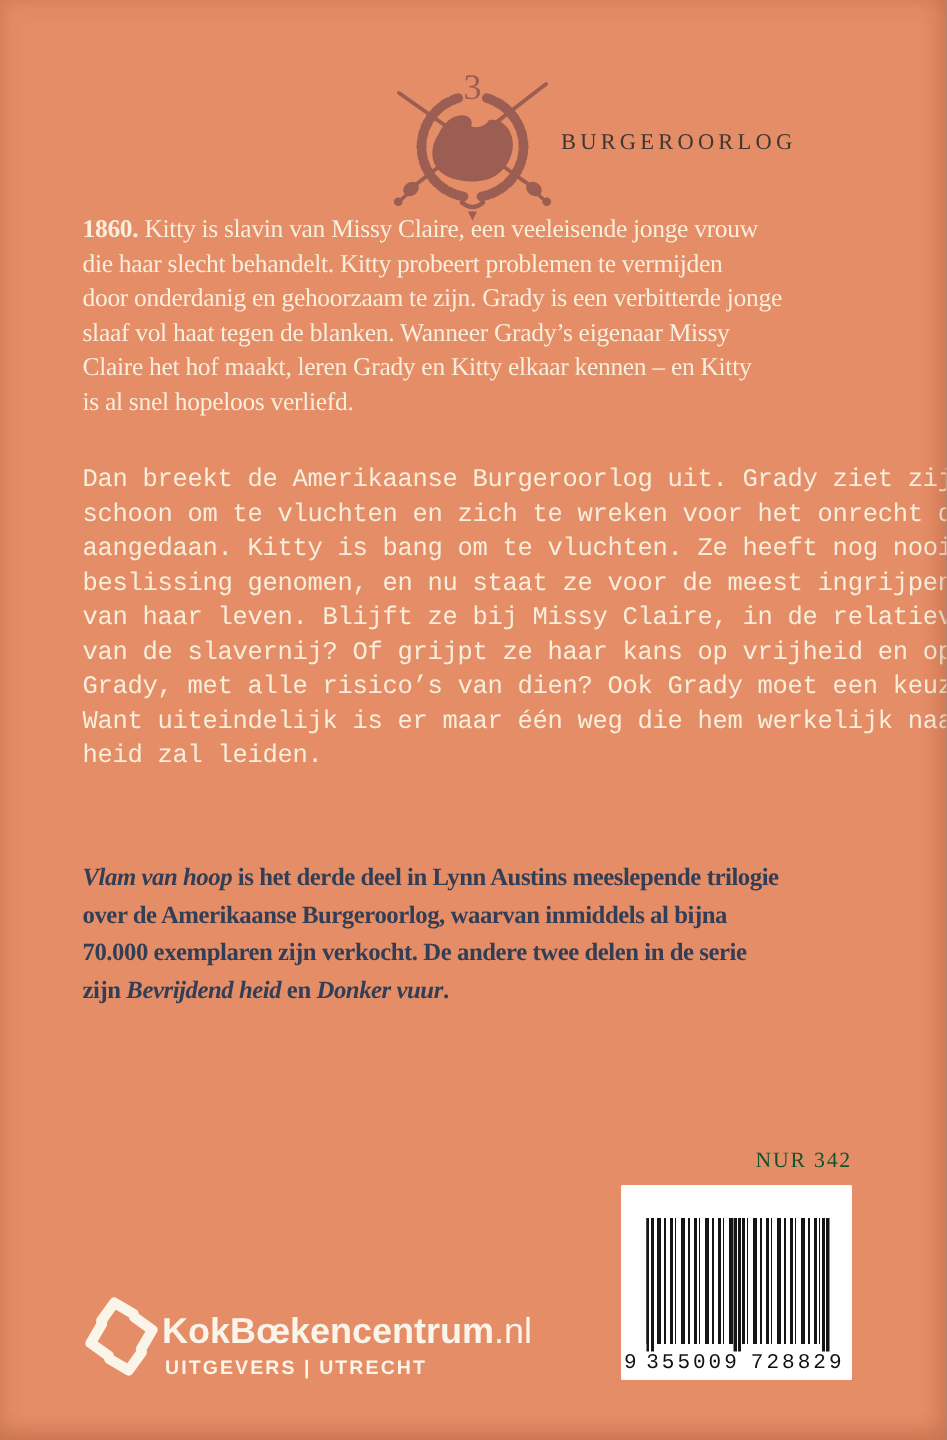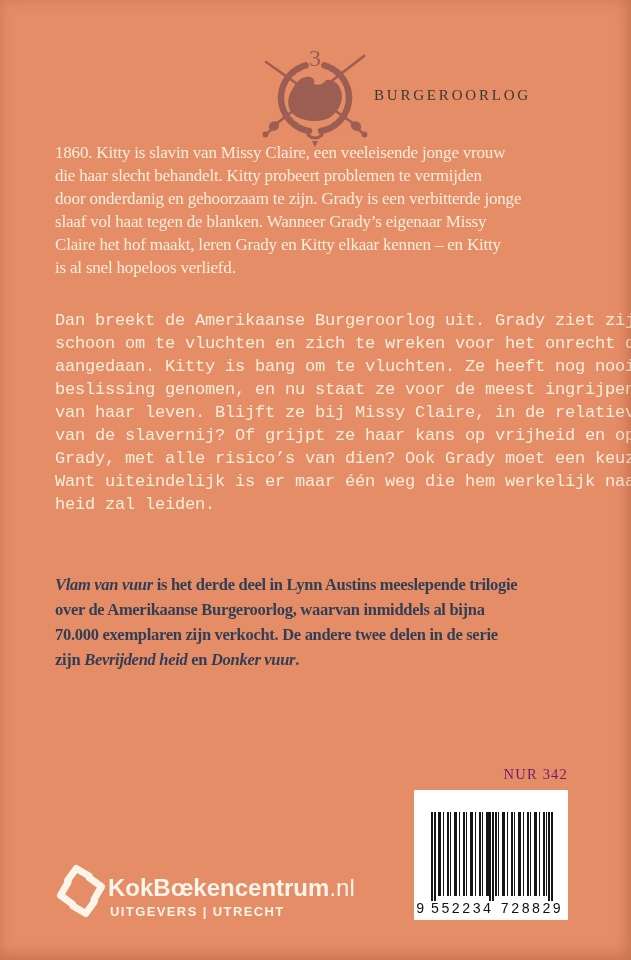--- a/index.html
+++ b/index.html
@@ -27,21 +27,21 @@
   }
   .para-1{top:141px;}
   .para-2{top:309px;font-family:Liberation Mono, monospace;}
   .para-3{
     top:572px; color:#323E55; font-weight:bold;
     font-size:16.5px; line-height:25px; letter-spacing:-0.3px;
   }
   
   .nur{
     position:absolute; top:766px; left:414px; width:154px; text-align:right;
-    color:#701a75; font-size:14.5px; letter-spacing:1.2px;
+    color:#14532d; font-size:14.5px; letter-spacing:1.2px;
   }
   .barcode-box{
     position:absolute; left:414px; top:790px; width:154px; height:130px;
     background:#ffffff; border-radius:1px;
   }
   .bars{
     position:absolute; left:17px; top:22px; width:122px; height:84px;
     background:repeating-linear-gradient(90deg,
       #151515 0 2px, transparent 2px 3px,
       #151515 3px 4px, transparent 4px 7px,
@@ -65,21 +65,21 @@
   .logo-text{
     position:absolute; left:53px; top:14px; white-space:nowrap;
     font-family:"Liberation Sans", sans-serif; font-size:24px; font-weight:bold;
   }
   .logo-text .suffix{font-weight:normal;}
   .logo-tagline{
     position:absolute; left:55px; top:44px; white-space:nowrap;
     font-family:"Liberation Sans", sans-serif; font-size:13px; font-weight:bold;
     letter-spacing:1.4px;
   }
-  i{font-style:italic;} b{font-weight:normal;}
+  i{font-style:italic;} b{font-weight:bold;}
 </style>
 </head>
 <body>
 
 <div class="cover">
 
 
   <svg class="emblem" width="126" height="114" viewBox="0 0 126 114">
     <g stroke="#9C5E53" fill="none" stroke-linecap="round">
 
@@ -111,32 +111,32 @@
     <path fill="#9C5E53" d="M60 103 L66 103 L63 109 Z"></path>
     <text x="63" y="28" text-anchor="middle" font-size="24" font-family="Liberation Serif, serif" fill="#9C5E53">3</text>
   </svg>
 
   <span class="series-label series-right">BURGEROORLOG</span>
 
   <div class="para para-1"><b>1860.</b> Kitty is slavin van Missy Claire, een veeleisende jonge vrouw<br>die haar slecht behandelt. Kitty probeert problemen te vermijden<br>door onderdanig en gehoorzaam te zijn. Grady is een verbitterde jonge<br>slaaf vol haat tegen de blanken. Wanneer Grady’s eigenaar Missy<br>Claire het hof maakt, leren Grady en Kitty elkaar kennen – en Kitty<br>is al snel hopeloos verliefd.</div>
 
   <div class="para para-2">Dan breekt de Amerikaanse Burgeroorlog uit. Grady ziet zijn kans<br>schoon om te vluchten en zich te wreken voor het onrecht dat hem is<br>aangedaan. Kitty is bang om te vluchten. Ze heeft nog nooit zelf een<br>beslissing genomen, en nu staat ze voor de meest ingrijpende keuze<br>van haar leven. Blijft ze bij Missy Claire, in de relatieve veiligheid<br>van de slavernij? Of grijpt ze haar kans op vrijheid en op geluk met<br>Grady, met alle risico’s van dien? Ook Grady moet een keuze maken.<br>Want uiteindelijk is er maar één weg die hem werkelijk naar de vrij-<br>heid zal leiden.</div>
 
-  <div class="para para-3"><i>Vlam van vuur</i> is het derde deel in Lynn Austins meeslepende trilogie<br>over de Amerikaanse Burgeroorlog, waarvan inmiddels al bijna<br>70.000 exemplaren zijn verkocht. De andere twee delen in de serie<br>zijn <i>Bevrijdend heid</i> en <i>Donker vuur</i>.</div>
+  <div class="para para-3"><i>Vlam van hoop</i> is het derde deel in Lynn Austins meeslepende trilogie<br>over de Amerikaanse Burgeroorlog, waarvan inmiddels al bijna<br>70.000 exemplaren zijn verkocht. De andere twee delen in de serie<br>zijn <i>Bevrijdend heid</i> en <i>Donker vuur</i>.</div>
 
   <div class="nur">NUR 342</div>
 
   <div class="barcode-box">
     <div class="bars"></div>
     <div class="guard guard-left"></div>
     <div class="guard guard-center"></div>
     <div class="guard guard-right"></div>
     <div class="barcode-digits">
       <span>9</span>
-      <span class="grp">552234</span>
+      <span class="grp">355009</span>
       <span class="grp">728829</span>
     </div>
   </div>
 
   <div class="logo">
     <svg class="logo-mark" width="52" height="58" viewBox="0 0 52 56">
       <g stroke="#FBF4E9" stroke-width="7" fill="none" stroke-linecap="round" stroke-linejoin="round" transform="rotate(-12 26 28)">
         <path d="M15 15 L26 5 L37 15"></path>
         <path d="M15 41 L26 51 L37 41"></path>
         <path d="M15 17 L5 28 L15 39"></path>

